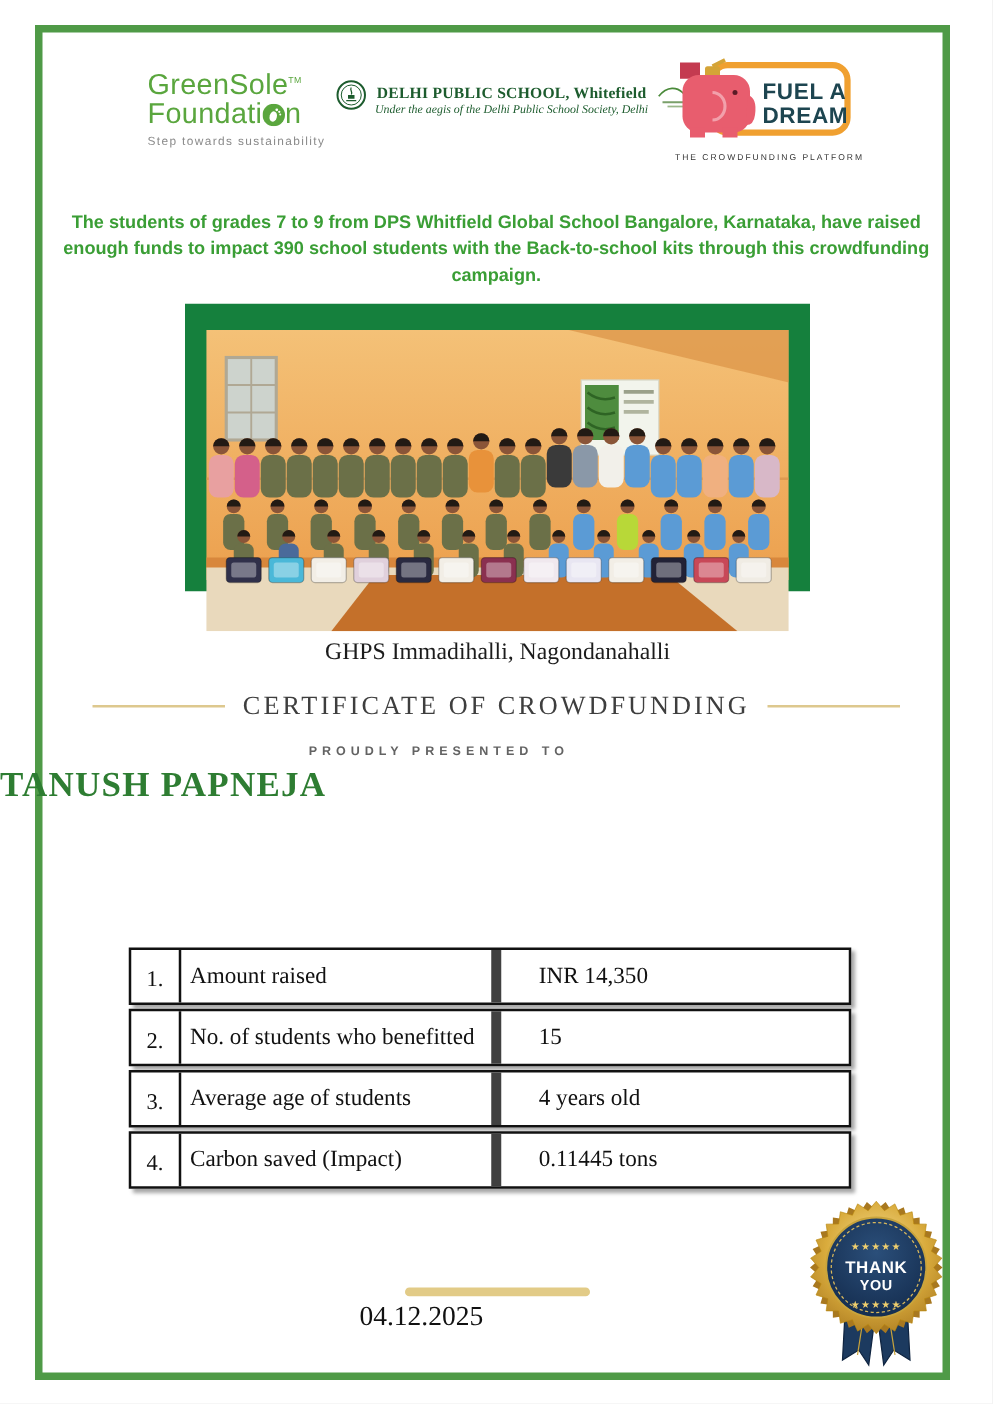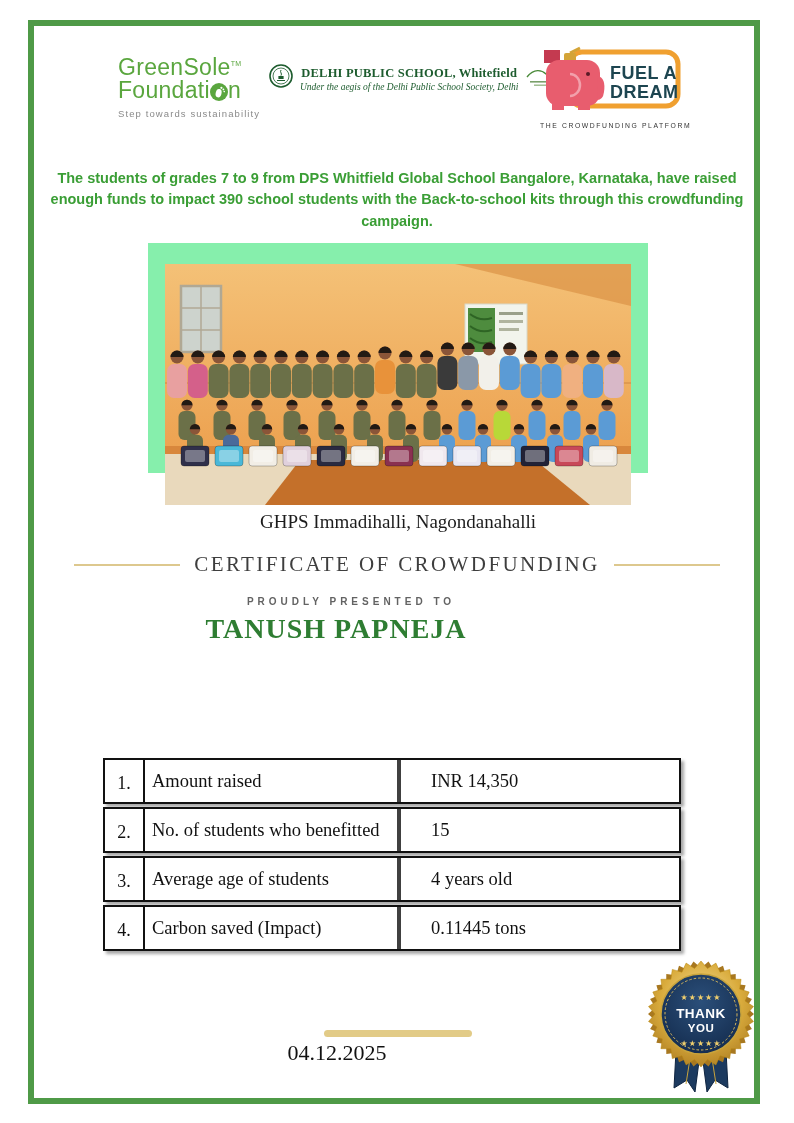--- a/index.html
+++ b/index.html
@@ -23,45 +23,45 @@
 
   .fad-logo{position:absolute;left:540px;top:46px;width:142px;}
   .fad-tag{font-family:"Liberation Sans",sans-serif;font-size:6.8px;letter-spacing:1.6px;color:#333;text-align:center;margin-top:2px;white-space:nowrap;}
 
   
   .intro{position:absolute;left:44px;top:168px;width:706px;text-align:center;
          font-family:"Liberation Sans",sans-serif;font-weight:bold;font-size:14.5px;
          line-height:1.48;color:#3a9e35;}
 
   
-  .photo-card{position:absolute;left:148px;top:243px;width:500px;height:230px;background:#86efac;}
+  .photo-card{position:absolute;left:148px;top:243px;width:500px;height:230px;background:#15803d;}
   .photo-card svg.photo{position:absolute;left:17px;top:21px;width:466px;height:241px;display:block;}
   .photo-caption{position:absolute;left:0;top:268px;width:500px;text-align:center;
                  font-size:19px;color:#1c1c1c;}
 
   
   .cert-title-row{position:absolute;left:0;top:552px;width:794px;display:flex;align-items:center;justify-content:center;gap:14px;}
   .cert-rule{width:106px;height:2px;background:#ddc88e;}
   .cert-title{font-size:21px;letter-spacing:2.4px;color:#3e3e3e;white-space:nowrap;}
   .presented{position:absolute;left:0;top:596px;width:702px;text-align:center;
              font-family:"Liberation Sans",sans-serif;font-size:10px;font-weight:600;
              letter-spacing:4px;color:#636363;}
-  .recipient{position:absolute;left:0;top:613px;width:672px;text-align:center;
+  .recipient{position:absolute;left:0;top:613px;width:672px;text-align:left;
              font-size:28px;font-weight:700;letter-spacing:1px;color:#2e7d32;}
   .message{position:absolute;left:32px;top:662px;width:730px;text-align:center;
            font-size:21px;line-height:1.42;color:#0d0d0d;}
 
   
   .impact-table{position:absolute;left:103px;top:758px;width:578px;}
   .t-row{display:grid;grid-template-columns:40px 256px 1fr;height:46px;margin-bottom:3px;
          border:2px solid #111;box-sizing:border-box;background:#fff;
          box-shadow:3px 3px 3px rgba(0,0,0,.35);}
   .t-num{border-right:2px solid #111;display:flex;align-items:center;justify-content:center;
          font-size:18px;color:#111;padding-top:4px;box-sizing:border-box;}
-  .t-label{border-right:4px solid #404040;display:flex;align-items:center;padding-left:7px;
+  .t-label{border-right:8px solid #404040;display:flex;align-items:center;padding-left:7px;
            font-size:18.5px;color:#111;}
   .t-value{display:flex;align-items:center;padding-left:30px;font-size:18.5px;color:#111;}
 
   
   .date-rule{position:absolute;left:324px;top:1030px;width:148px;height:7px;border-radius:4px;background:#e2cb87;}
   .date-text{position:absolute;left:0;top:1040px;width:674px;text-align:center;font-size:22px;color:#111;}
   .badge{position:absolute;left:645px;top:956px;width:112px;height:140px;}
 
   [data-interactable]{cursor:default;}
 </style>

